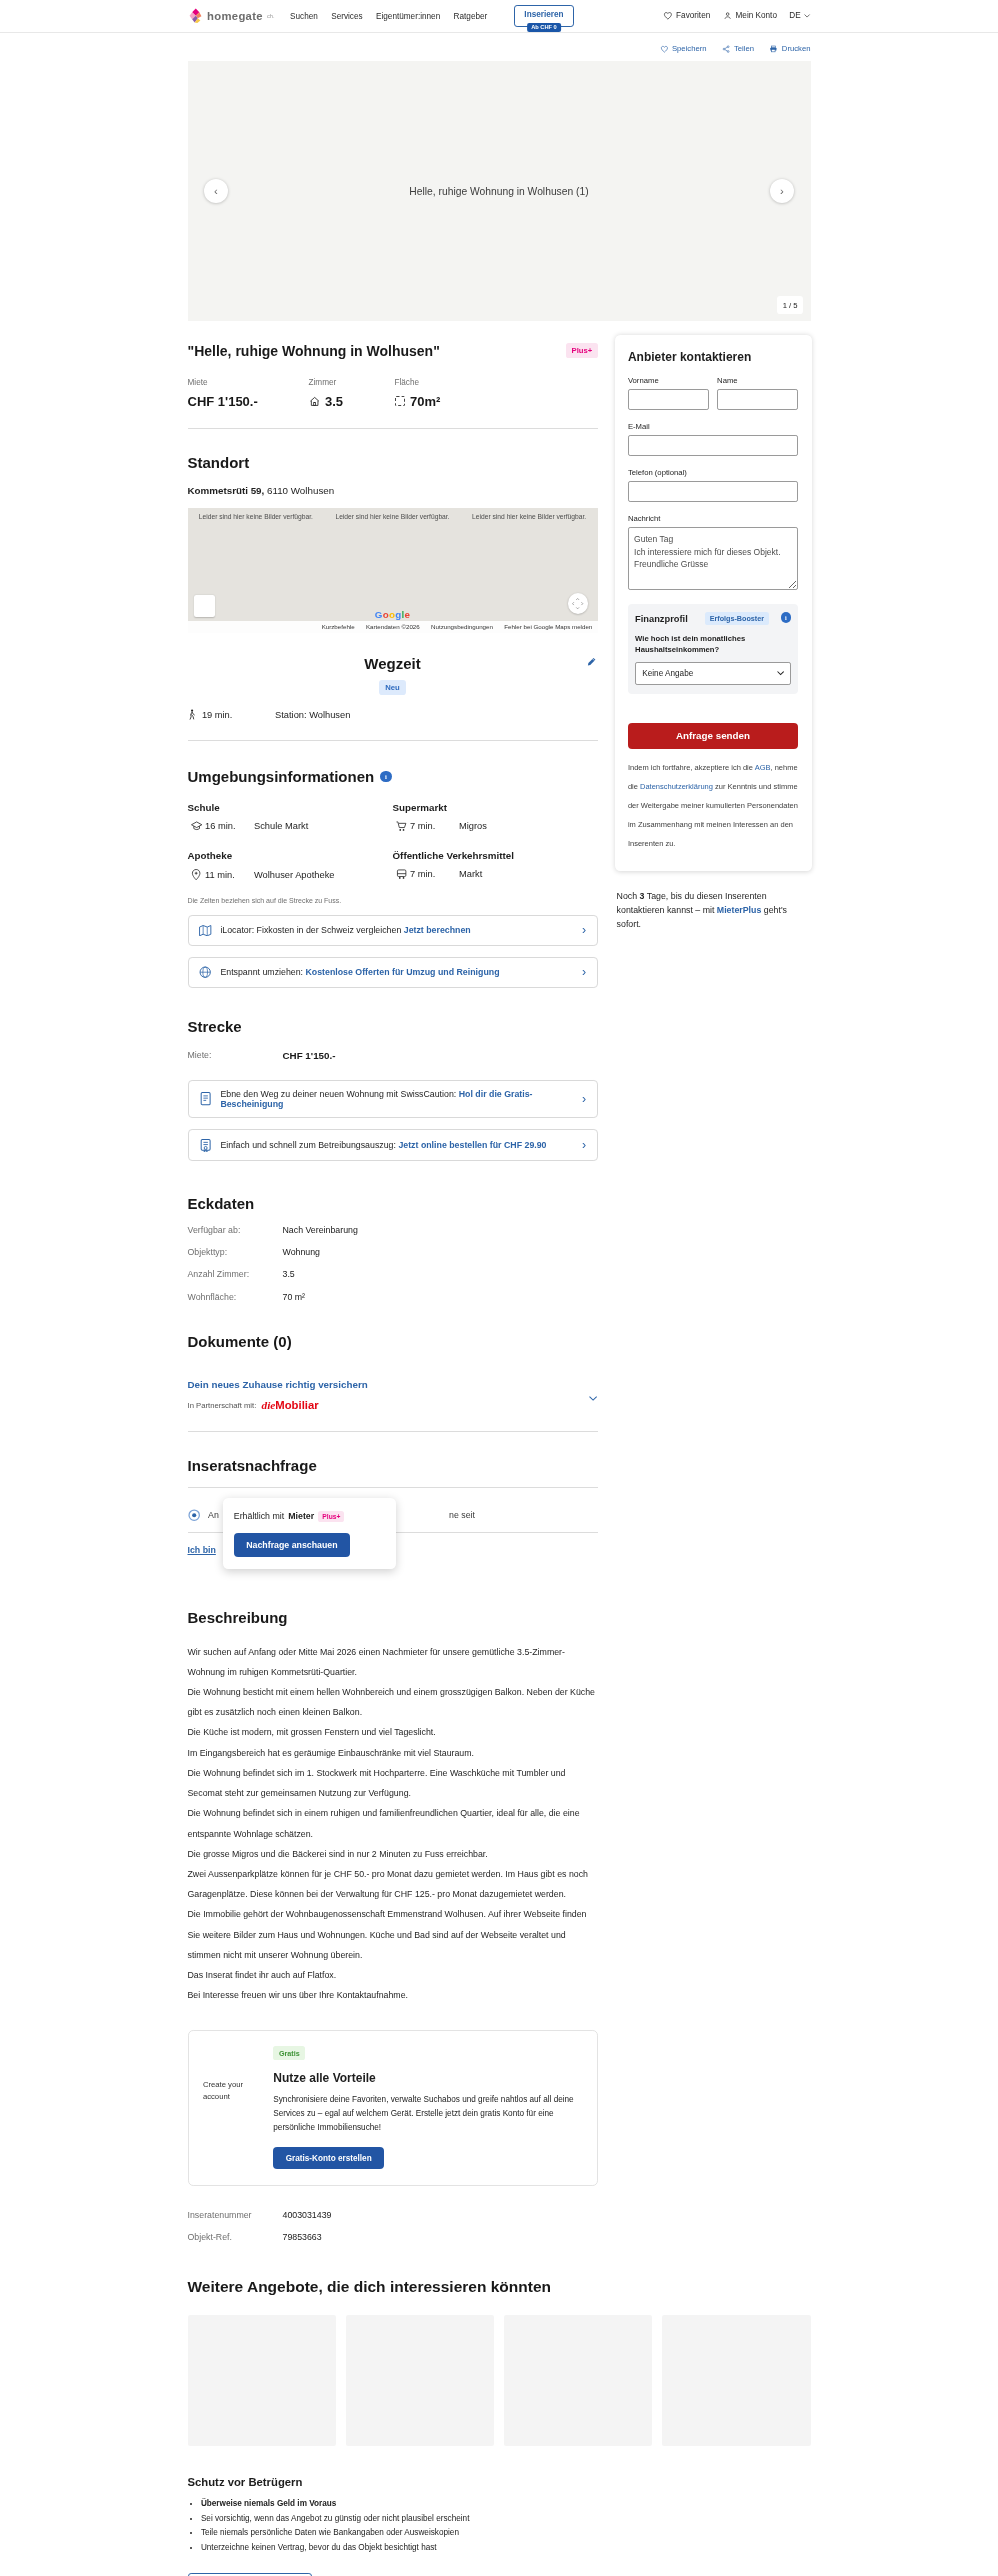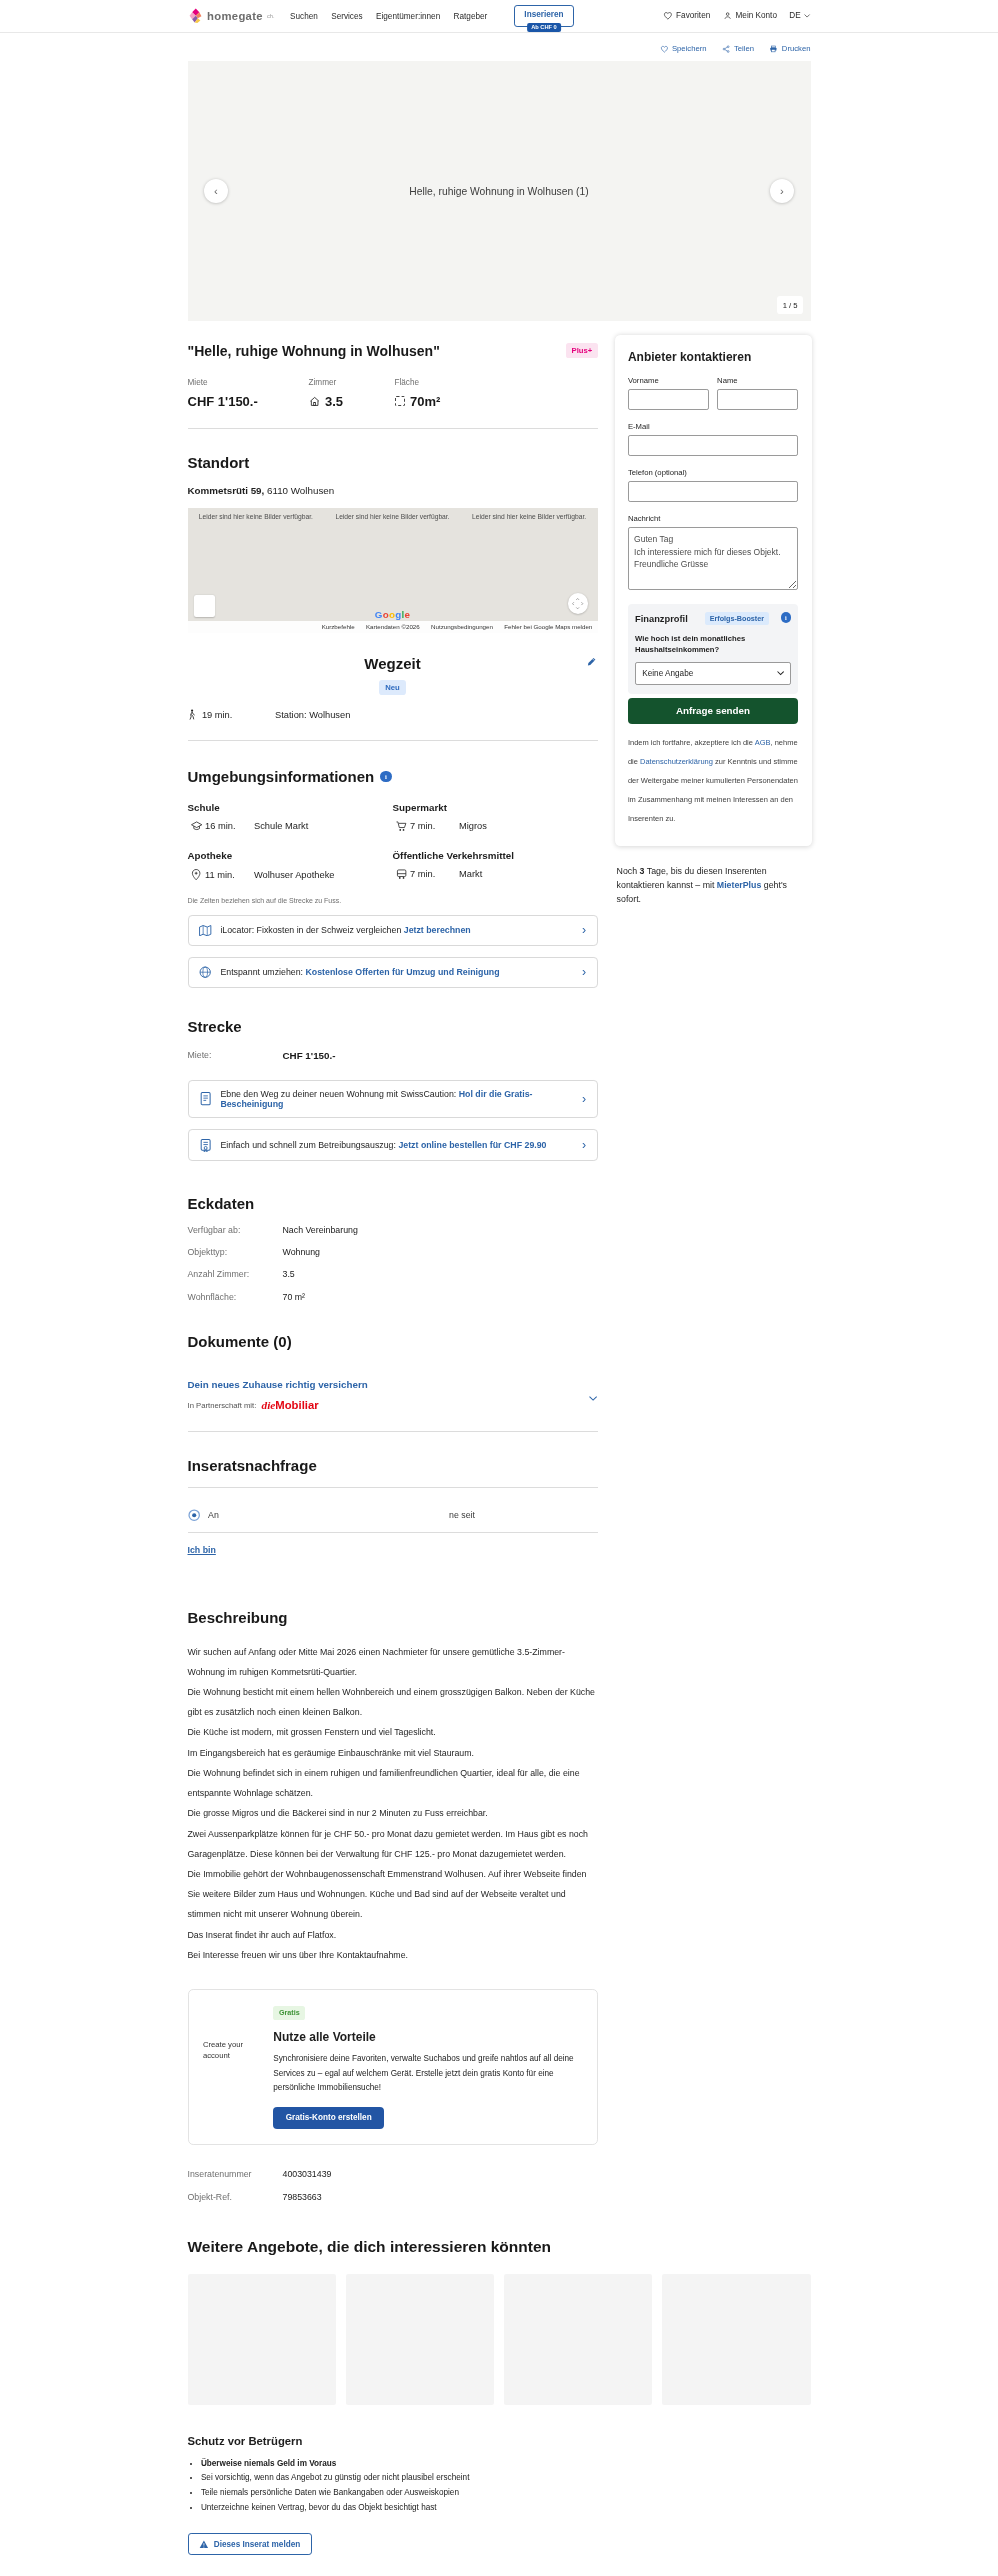--- a/index.html
+++ b/index.html
@@ -138,21 +138,21 @@
   .f-row2 > div { flex:1; }
   .inp { width:100%; height:21.6px; border:0.5px solid #9a9a9a; border-radius:2.1px; font-size:8.2px; padding:0 5.2px; font-family:"Liberation Sans",sans-serif; }
   .txa { width:100%; height:63px; border:0.5px solid #9a9a9a; border-radius:2.1px; font-size:8.5px; padding:5.2px; color:#4d4d4d; resize:vertical; line-height:1.5; font-family:"Liberation Sans",sans-serif; }
   .finanz { background:#f3f4f6; border-radius:4.1px; padding:8.2px 7.2px 9.3px; margin-top:12.4px; }
   .finanz-head { display:flex; align-items:center; justify-content:space-between; }
   .finanz-title { font-size:9.3px; font-weight:bold; }
   .booster { display:flex; gap:12px; }
   .booster-badge { background:#dbeafc; color:#2d64a8; font-weight:bold; font-size:7.2px; padding:2.1px 4.6px; border-radius:2.6px; }
   .finanz-q { font-size:7.7px; font-weight:bold; margin-top:7.2px; line-height:1.5; }
   .select { background:#fff; border:0.5px solid #9a9a9a; border-radius:2.1px; height:23px; margin-top:6.2px; display:flex; align-items:center; justify-content:space-between; padding:0 6.2px; font-size:8.2px; cursor:pointer; }
-  .btn-pink { display:block; width:100%; background:#14532d; color:#fff; text-align:center; font-size:9.8px; font-weight:bold; border:none; border-radius:4.1px; padding:7.2px 0; margin-top:4px; cursor:pointer; }
+  .btn-pink { display:block; width:100%; background:#b91c1c; color:#fff; text-align:center; font-size:9.8px; font-weight:bold; border:none; border-radius:4.1px; padding:7.2px 0; margin-top:29px; cursor:pointer; }
   .legal { font-size:7.5px; color:#3f3f3f; line-height:2.55; margin-top:9.3px; }
   .legal a { color:#2d64a8; text-decoration:none; }
   .side-note { margin-top:17.5px; font-size:8.8px; line-height:1.6; color:#1e1e1e; padding:0 2.1px; }
   .side-note a { color:#2d64a8; font-weight:bold; text-decoration:none; }
   svg { display:block; }
 </style>
 </head>
 <body>
 
 <div class="topnav">
@@ -508,28 +508,37 @@
             <svg width="12.4" height="12.4" viewBox="0 0 24 24">
               <circle cx="12" cy="12" r="10" fill="none" stroke="#7ba2d6" stroke-width="2.4"></circle>
               <circle cx="12" cy="12" r="4" fill="#2d64a8"></circle>
             </svg>
           </span>
         <span>An</span>
         <span style="margin-left:222px">ne seit</span>
       </div>
       <hr class="nz-div">
       <a href="#" class="nz-link">Ich bin</a>
+      <div class="popover">
+        <div class="line">
+          <span>Erhältlich mit</span>
+          <b>Mieter</b>
+          <span class="plus-badge" style="font-size:6.7px;padding:2.1px 4.1px">Plus+</span>
+        </div>
+        <button class="btn-blue">Nachfrage anschauen</button>
+      </div>
     </div>
 
     <h2 class="section" style="margin-top:20.6px">Beschreibung</h2>
     <div class="desc">
       <p>Wir suchen auf Anfang oder Mitte Mai 2026 einen Nachmieter für unsere gemütliche 3.5-Zimmer-Wohnung im ruhigen Kommetsrüti-Quartier.</p>
       <p>Die Wohnung besticht mit einem hellen Wohnbereich und einem grosszügigen Balkon. Neben der Küche gibt es zusätzlich noch einen kleinen Balkon.</p>
       <p>Die Küche ist modern, mit grossen Fenstern und viel Tageslicht.</p>
       <p>Im Eingangsbereich hat es geräumige Einbauschränke mit viel Stauraum.</p>
+      <p>Die Wohnung befindet sich im 1. Stockwerk mit Hochparterre. Eine Waschküche mit Tumbler und Secomat steht zur gemeinsamen Nutzung zur Verfügung.</p>
       <p>Die Wohnung befindet sich in einem ruhigen und familienfreundlichen Quartier, ideal für alle, die eine entspannte Wohnlage schätzen.</p>
       <p>Die grosse Migros und die Bäckerei sind in nur 2 Minuten zu Fuss erreichbar.</p>
       <p>Zwei Aussenparkplätze können für je CHF 50.- pro Monat dazu gemietet werden. Im Haus gibt es noch Garagenplätze. Diese können bei der Verwaltung für CHF 125.- pro Monat dazugemietet werden.</p>
       <p>Die Immobilie gehört der Wohnbaugenossenschaft Emmenstrand Wolhusen. Auf ihrer Webseite finden Sie weitere Bilder zum Haus und Wohnungen. Küche und Bad sind auf der Webseite veraltet und stimmen nicht mit unserer Wohnung überein.</p>
       <p>Das Inserat findet ihr auch auf Flatfox.</p>
       <p>Bei Interesse freuen wir uns über Ihre Kontaktaufnahme.</p>
     </div>
 
     <div class="gratis-card">
       <div class="gratis-left">Create your account</div>

